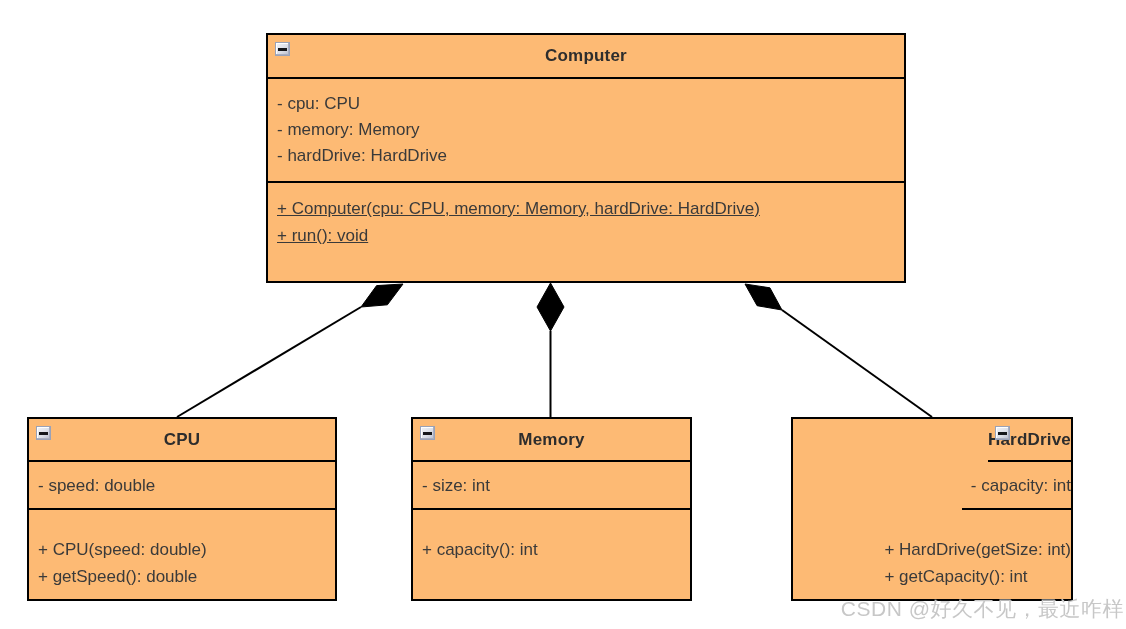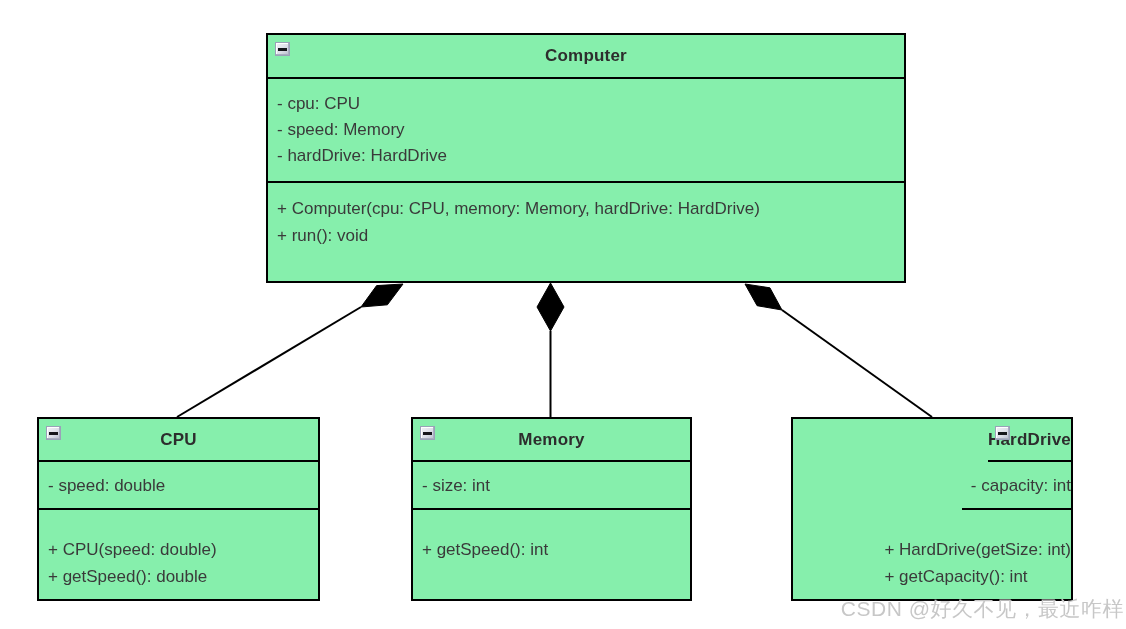--- a/index.html
+++ b/index.html
@@ -14,21 +14,21 @@
   .links-svg {
     position: absolute;
     left: 0; top: 0;
     width: 1126px; height: 629px;
     z-index: 1;
   }
   .uml-class {
     position: absolute;
     box-sizing: border-box;
     border: 2px solid #000000;
-    background: #86efac;
+    background: #fdba74;
     z-index: 2;
     display: flex;
     flex-direction: column;
   }
   .uml-header {
     position: relative;
     box-sizing: border-box;
     border-bottom: 2px solid #000000;
     display: flex;
     align-items: center;
@@ -74,21 +74,21 @@
     font-size: 17px;
     color: #3a3a3a;
     white-space: nowrap;
     padding-left: 9px;
   }
   
   .box-computer .uml-header  { height: 44px; }
   .box-computer .uml-attrs   { height: 104px; padding-top: 12px; }
   .box-computer .uml-attrs .uml-line   { line-height: 26px; }
   .box-computer .uml-methods { padding-top: 12px; }
-  .box-computer .uml-methods .uml-line { line-height: 27px; }
+  .box-computer .uml-methods .uml-line { line-height: 27px; text-decoration: underline; }
   
   .box-small .uml-header  { height: 43px; }
   .box-small .uml-attrs   { height: 48px; padding-top: 11px; }
   .box-small .uml-attrs .uml-line   { line-height: 26px; }
   .box-small .uml-methods { padding-top: 26px; }
   .box-small .uml-methods .uml-line { line-height: 27px; }
 
   .watermark {
     position: absolute;
     right: 2px;
@@ -123,30 +123,30 @@
 
   <div class="uml-class box-computer" style="left:266px; top:33px; width:640px; height:250px;">
     <div class="uml-header">
       <span class="collapse-btn">
           <span class="minus-bar"></span>
         </span>
       <span class="uml-title">Computer</span>
     </div>
     <div class="uml-attrs">
       <div class="uml-line">- cpu: CPU</div>
-      <div class="uml-line">- speed: Memory</div>
+      <div class="uml-line">- memory: Memory</div>
       <div class="uml-line">- hardDrive: HardDrive</div>
     </div>
     <div class="uml-methods">
       <div class="uml-line">+ Computer(cpu: CPU, memory: Memory, hardDrive: HardDrive)</div>
       <div class="uml-line">+ run(): void</div>
     </div>
   </div>
 
-  <div class="uml-class box-small" style="left:37px; top:417px; width:283px; height:184px;">
+  <div class="uml-class box-small" style="left:27px; top:417px; width:310px; height:184px;">
     <div class="uml-header">
       <span class="collapse-btn">
           <span class="minus-bar"></span>
         </span>
       <span class="uml-title">CPU</span>
     </div>
     <div class="uml-attrs">
       <div class="uml-line">- speed: double</div>
     </div>
     <div class="uml-methods">
@@ -159,21 +159,21 @@
     <div class="uml-header">
       <span class="collapse-btn">
           <span class="minus-bar"></span>
         </span>
       <span class="uml-title">Memory</span>
     </div>
     <div class="uml-attrs">
       <div class="uml-line">- size: int</div>
     </div>
     <div class="uml-methods">
-      <div class="uml-line">+ getSpeed(): int</div>
+      <div class="uml-line">+ capacity(): int</div>
     </div>
   </div>
 
   <div class="uml-class box-small" style="left:791px; top:417px; width:282px; height:184px;align-items:flex-end;">
     <div class="uml-header">
       <span class="collapse-btn">
           <span class="minus-bar"></span>
         </span>
       <span class="uml-title">HardDrive</span>
     </div>

